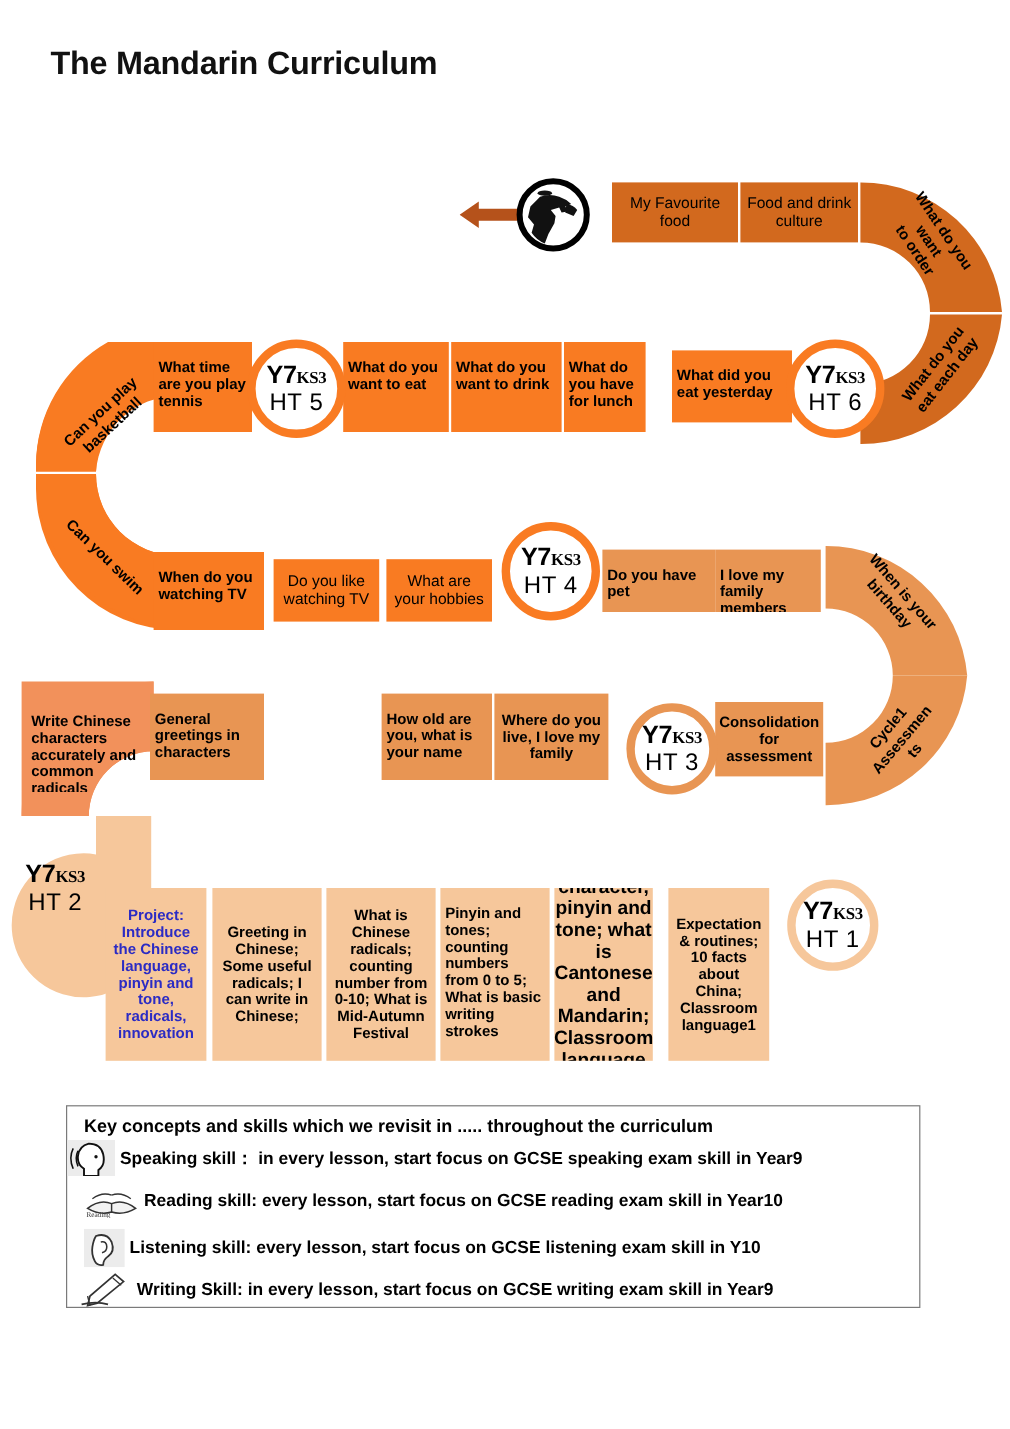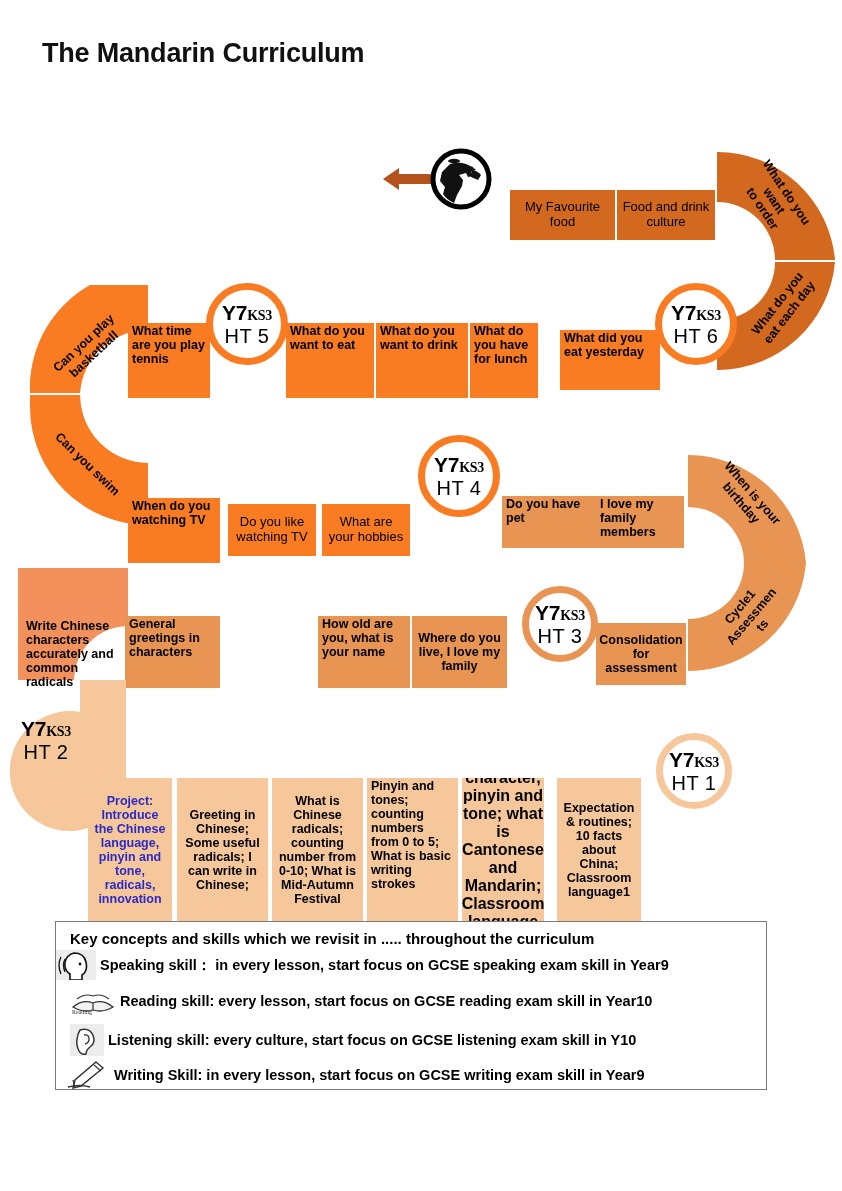--- a/index.html
+++ b/index.html
@@ -20,23 +20,22 @@
   }
 
   
   .box {
     position:absolute;
     display:flex; align-items:center; justify-content:center;
     text-align:center;
     font-weight:bold;
     color:#000;
     line-height:1.12;
-    padding:1px 4px;
+    padding:14px 4px;
     overflow:hidden;
-    margin-top:38px;
   }
   .box.left { justify-content:flex-start; text-align:left; }
   .box.top  { align-items:flex-start; }
 
   
   .t1 { background:#D2691E; }   
   .t2 { background:#F97B22; }   
   .t3 { background:#E89553; }   
   .t4 { background:#F6C79B; }   
 
@@ -336,21 +335,21 @@
     </div>
 
     <div class="legend-row" style="left:14px; top:102px;">
       <span class="legend-icon">
         <svg width="34" height="32" viewBox="0 0 34 32">
           <rect x="0" y="0" width="34" height="32" fill="#ececec"></rect>
           <path d="M10 6 q9 -3 13 5 q3 8 -3 12 q-4 3 -4 7 q-5 1 -7 -3 q-3 -6 -2 -12 q1 -6 3 -9 z" fill="#fff" stroke="#333" stroke-width="1.5"></path>
           <path d="M14 11 q5 -1 5 4 q0 4 -4 5" fill="none" stroke="#333" stroke-width="1.3"></path>
         </svg>
       </span>
-      <span class="lbl">Listening skill: every culture, start focus on GCSE listening exam skill in Y10</span>
+      <span class="lbl">Listening skill: every lesson, start focus on GCSE listening exam skill in Y10</span>
     </div>
 
     <div class="legend-row" style="left:10px; top:138px;">
       <span class="legend-icon">
         <svg width="44" height="30" viewBox="0 0 44 30">
           <path d="M30 2 l7 6 l-22 18 l-8 2 l2 -8 z" fill="#fff" stroke="#333" stroke-width="1.4"></path>
           <path d="M28 5 l7 6" stroke="#333" stroke-width="1.1"></path>
           <path d="M7 20 l2 8" stroke="#333" stroke-width="1.1"></path>
           <path d="M2 27 q12 -3 22 0" fill="none" stroke="#333" stroke-width="1.4"></path>
         </svg>

